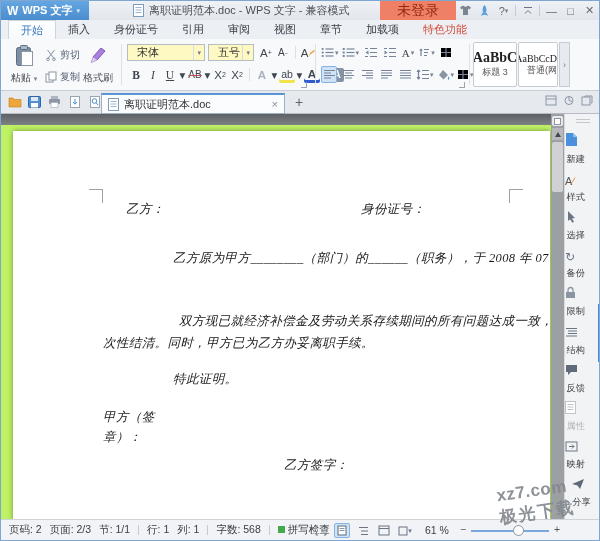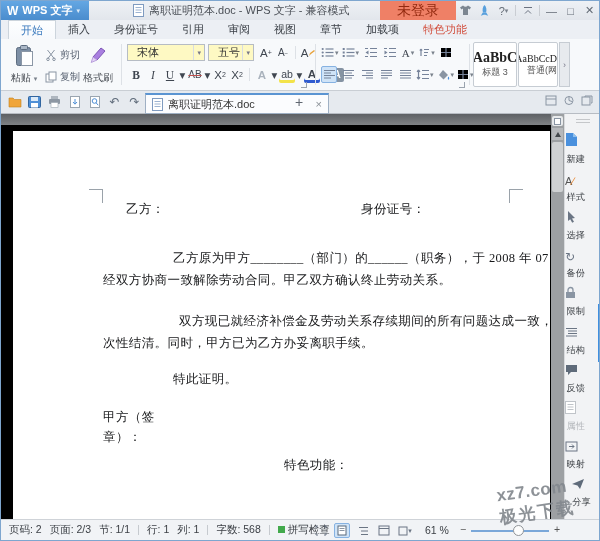--- a/index.html
+++ b/index.html
@@ -77,28 +77,28 @@
   .tabbar { position:absolute; top:90px; left:0; right:0; height:23px; background:#e6eaef;
             border-bottom:1px solid #b7bcc3; }
   .qrow { position:absolute; left:5px; top:2px; display:flex; align-items:center; gap:3px; }
   .qbtn { width:17px; height:18px; display:flex; align-items:center; justify-content:center;
           font-size:12px; color:#5f6b7a; }
   .reddot { position:relative; }
   .reddot::after { content:""; position:absolute; top:1px; right:1px; width:4px; height:4px;
                    border-radius:50%; background:#e14b39; }
   .doctab { position:absolute; left:100px; top:2px; width:184px; height:21px; background:#fbfcfe;
             border:1px solid #9fb0c4; border-top:2px solid #5a94d2; display:flex; align-items:center;
-            gap:5px; padding:0 6px; font-size:11px; color:#333;margin-left:44px; }
+            gap:5px; padding:0 6px; font-size:11px; color:#333; }
   .doctab .x { margin-left:auto; color:#8a9097; font-size:11px; }
   .plusbtn { position:absolute; left:294px; top:3px; font-size:14px; color:#5f6670; }
   .tab-tools { position:absolute; right:6px; top:4px; display:flex; gap:6px; }
 
   
   .docarea { position:absolute; top:113px; left:0; right:0; bottom:21px;
-             background:#000000; overflow:hidden; }
+             background:#bef264; overflow:hidden;font-style:italic; }
   .docarea::before { content:""; position:absolute; top:0; left:0; right:0; height:11px;
                      background:linear-gradient(#5d6064,#7f8285); }
   .page { position:absolute; left:12px; top:17px; width:537px; height:390px; background:#fff;
           box-shadow:0 0 5px rgba(0,0,0,.4); }
   .cmark { position:absolute; width:14px; height:14px; }
   .cmark.l { border-top:1px solid #9aa2aa; border-right:1px solid #9aa2aa; }
   .cmark.r { border-top:1px solid #9aa2aa; border-left:1px solid #9aa2aa; }
   .dline { position:absolute; font-family:"Liberation Serif","DejaVu Serif",serif;
            font-size:12.5px; color:#17181a; letter-spacing:.4px; white-space:nowrap; }
 
@@ -477,27 +477,26 @@
     </div>
   </div>
 
   <div class="docarea">
     <div class="page">
       <div class="cmark l" style="left:76px;top:58px;"></div>
       <div class="cmark r" style="left:496px;top:58px;"></div>
       <div class="dline" style="left:113px;top:70px;">乙方：</div>
       <div class="dline" style="left:348px;top:70px;">身份证号：</div>
       <div class="dline" style="left:160px;top:119px;">乙方原为甲方________（部门）的______（职务），于 2008 年 07 月 31 日</div>
-      <div class="dline" style="left:90px;top:141px;">经双方协商一致解除劳动合同。甲乙双方确认终止劳动关系。</div>
       <div class="dline" style="left:166px;top:182px;">双方现已就经济补偿金及劳动关系存续期间的所有问题达成一致，并已一</div>
       <div class="dline" style="left:90px;top:204px;">次性结清。同时，甲方已为乙方办妥离职手续。</div>
       <div class="dline" style="left:160px;top:240px;">特此证明。</div>
       <div class="dline" style="left:90px;top:278px;">甲方（签</div>
       <div class="dline" style="left:90px;top:298px;">章）：</div>
-      <div class="dline" style="left:271px;top:326px;">特色功能：</div>
+      <div class="dline" style="left:271px;top:326px;">乙方签字：</div>
     </div>
 
     <div class="vscroll">
       <div class="vs-top">
         <svg width="7" height="7" viewBox="0 0 7 7">
             <rect x="0.5" y="0.5" width="6" height="6" fill="#fff" stroke="#8a95a3"></rect>
           </svg>
       </div>
       <div class="vs-up">
           <i></i>

